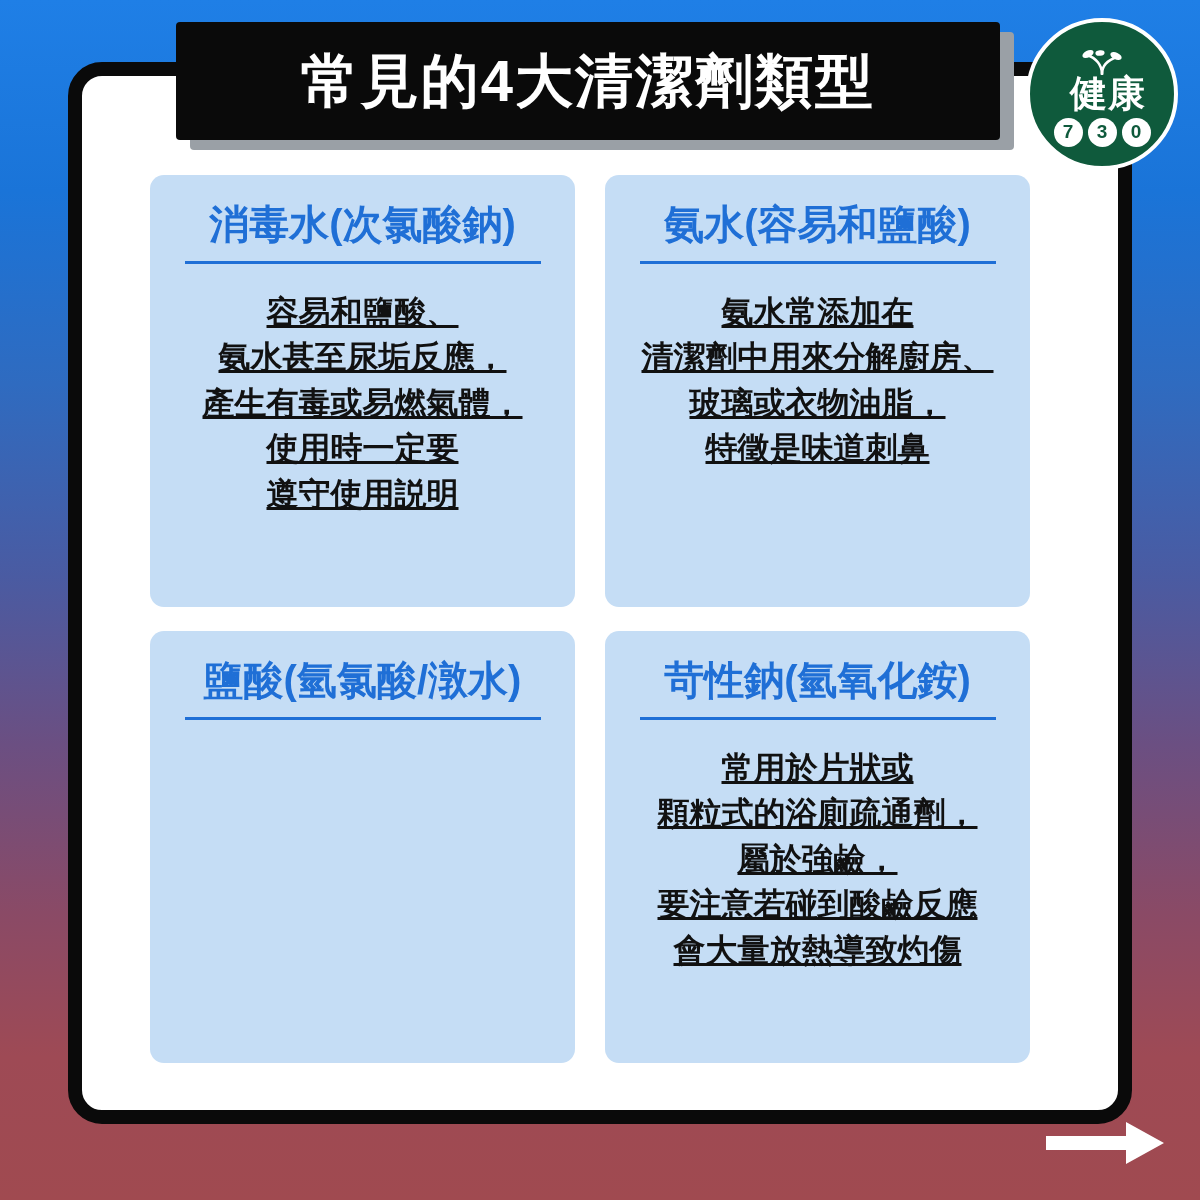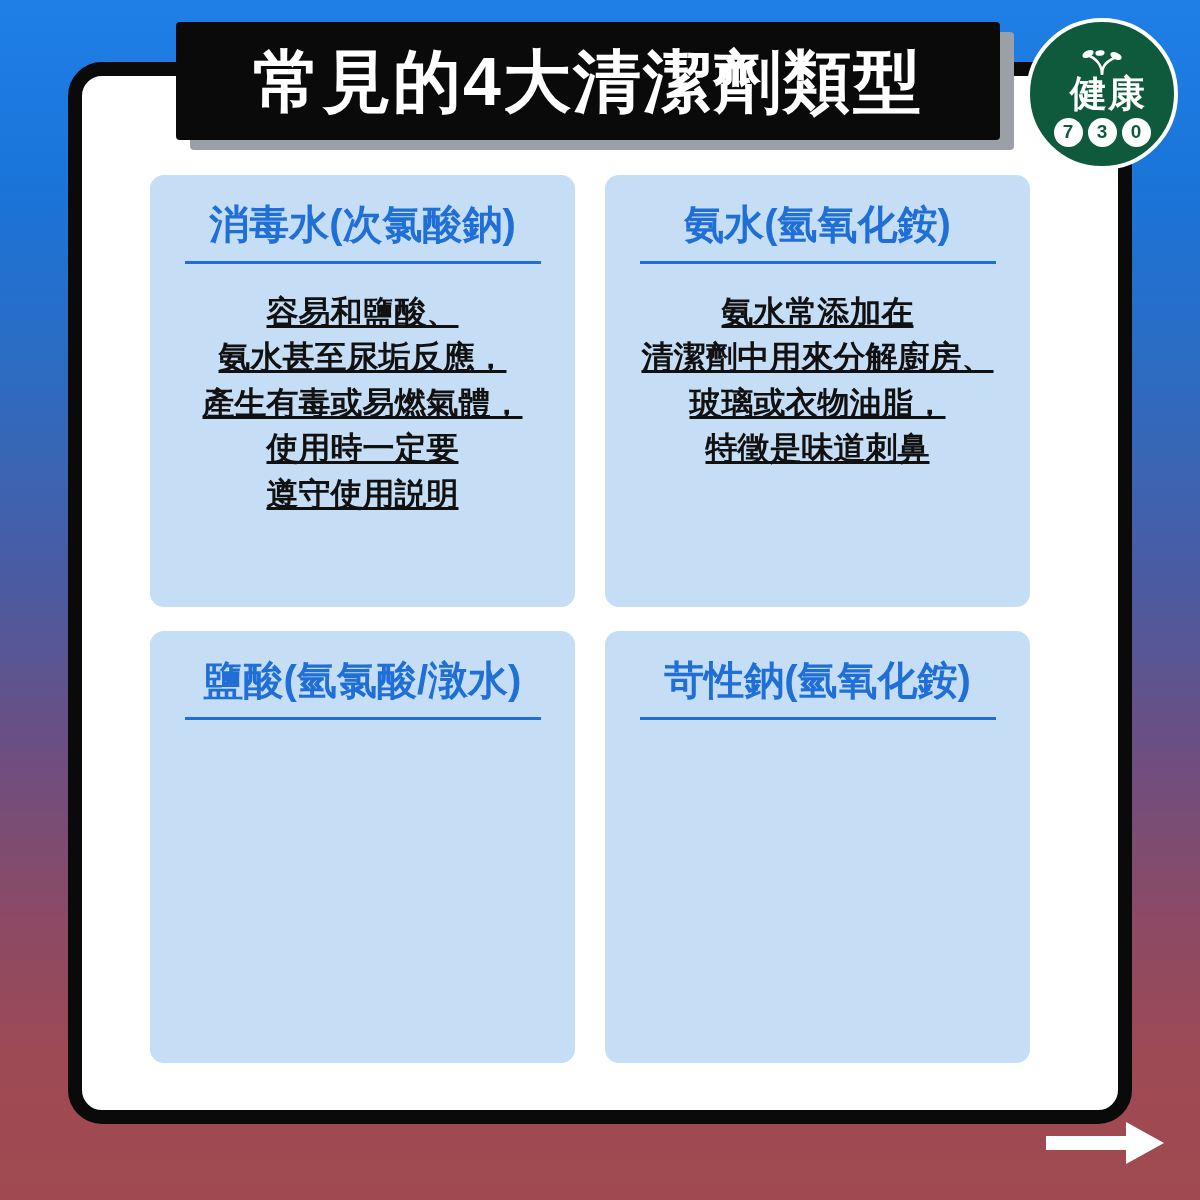--- a/index.html
+++ b/index.html
@@ -56,21 +56,21 @@
     width: 824px;
     height: 118px;
     background: #0a0a0a;
     border-radius: 4px;
     display: flex;
     align-items: center;
     justify-content: center;
   }
   .headline-text {
     color: #ffffff;
-    font-size: 68px;
+    font-size: 58px;
     font-weight: 700;
     letter-spacing: 2px;
     line-height: 1;
     white-space: nowrap;
   }
 
   
   .logo {
     position: absolute;
     right: 22px;
@@ -206,36 +206,41 @@
       <div class="box-title">消毒水(次氯酸鈉)</div>
       <div class="divider"></div>
       <div class="box-body">容易和鹽酸、
 氨水甚至尿垢反應，
 產生有毒或易燃氣體，
 使用時一定要
 遵守使用説明</div>
     </div>
 
     <div class="box">
-      <div class="box-title">氨水(氫氧化銨)</div>
+      <div class="box-title">氨水(容易和鹽酸)</div>
       <div class="divider"></div>
       <div class="box-body">氨水常添加在
 清潔劑中用來分解廚房、
 玻璃或衣物油脂，
 特徵是味道刺鼻</div>
     </div>
 
     <div class="box">
       <div class="box-title">鹽酸(氫氯酸/潡水)</div>
       <div class="divider"></div>
     </div>
 
     <div class="box">
       <div class="box-title">苛性鈉(氫氧化銨)</div>
       <div class="divider"></div>
+      <div class="box-body">常用於片狀或
+顆粒式的浴廁疏通劑，
+屬於強鹼，
+要注意若碰到酸鹼反應
+會大量放熱導致灼傷</div>
     </div>
 
   </div>
 
   <span class="arrow">
     <svg width="120" height="46" viewBox="0 0 120 46" aria-hidden="true">
       <path d="M0 16 H80 V2 L118 23 L80 44 V30 H0 Z" fill="#ffffff"></path>
     </svg>
   </span>
 

